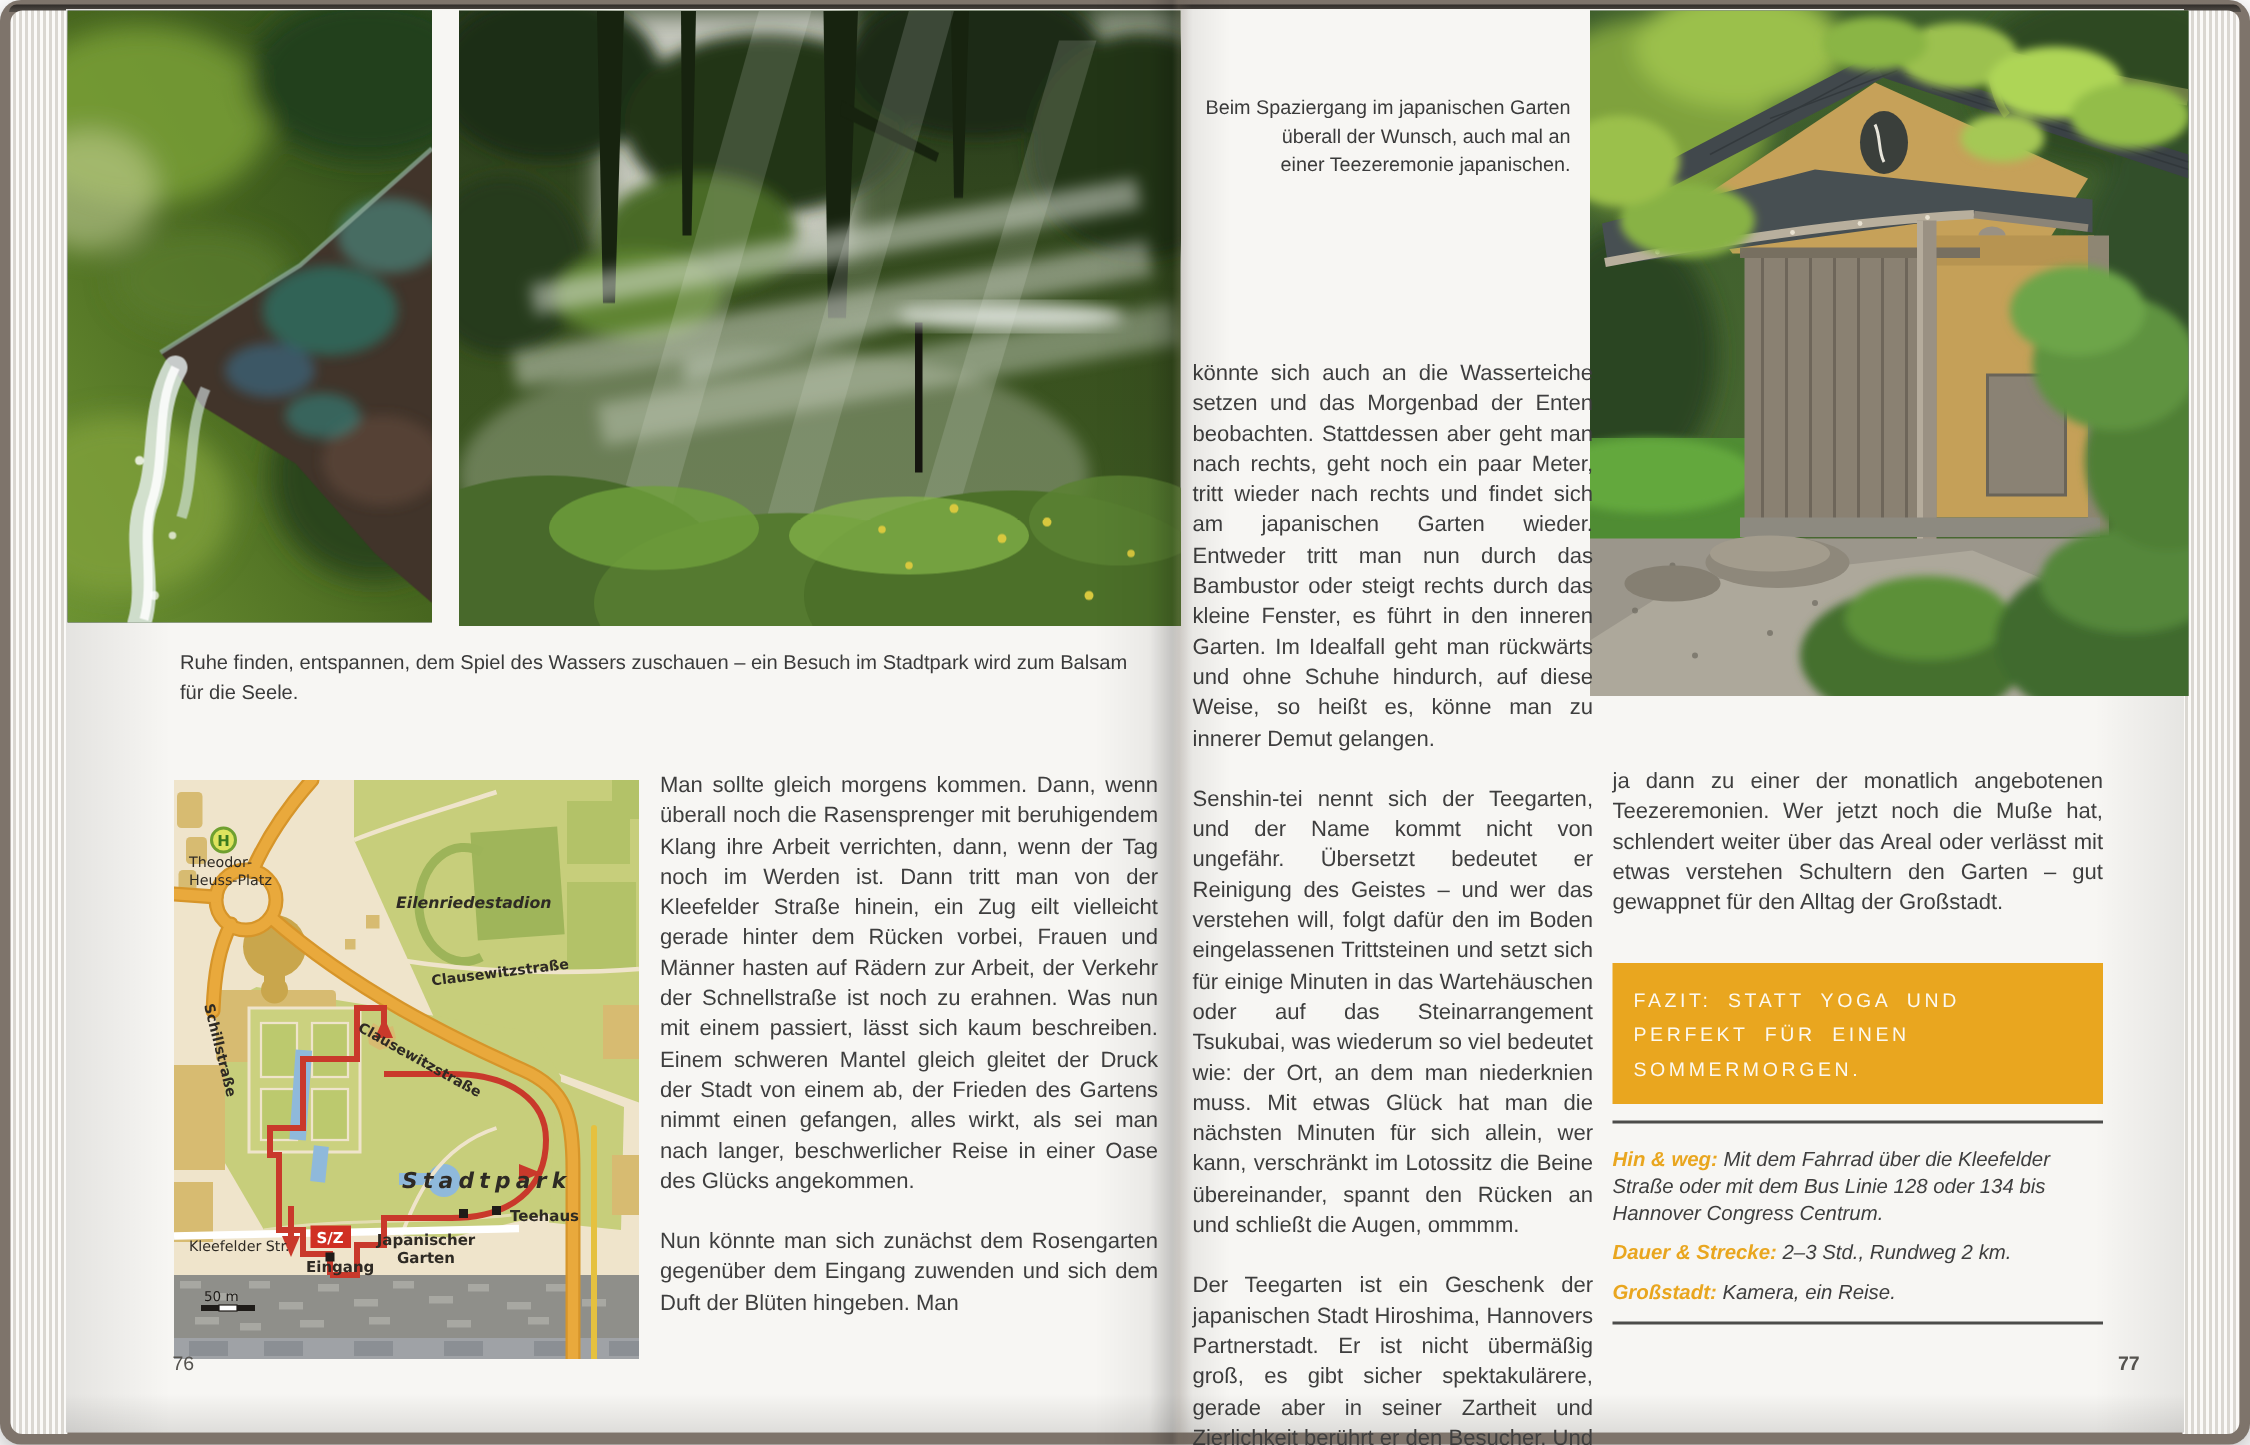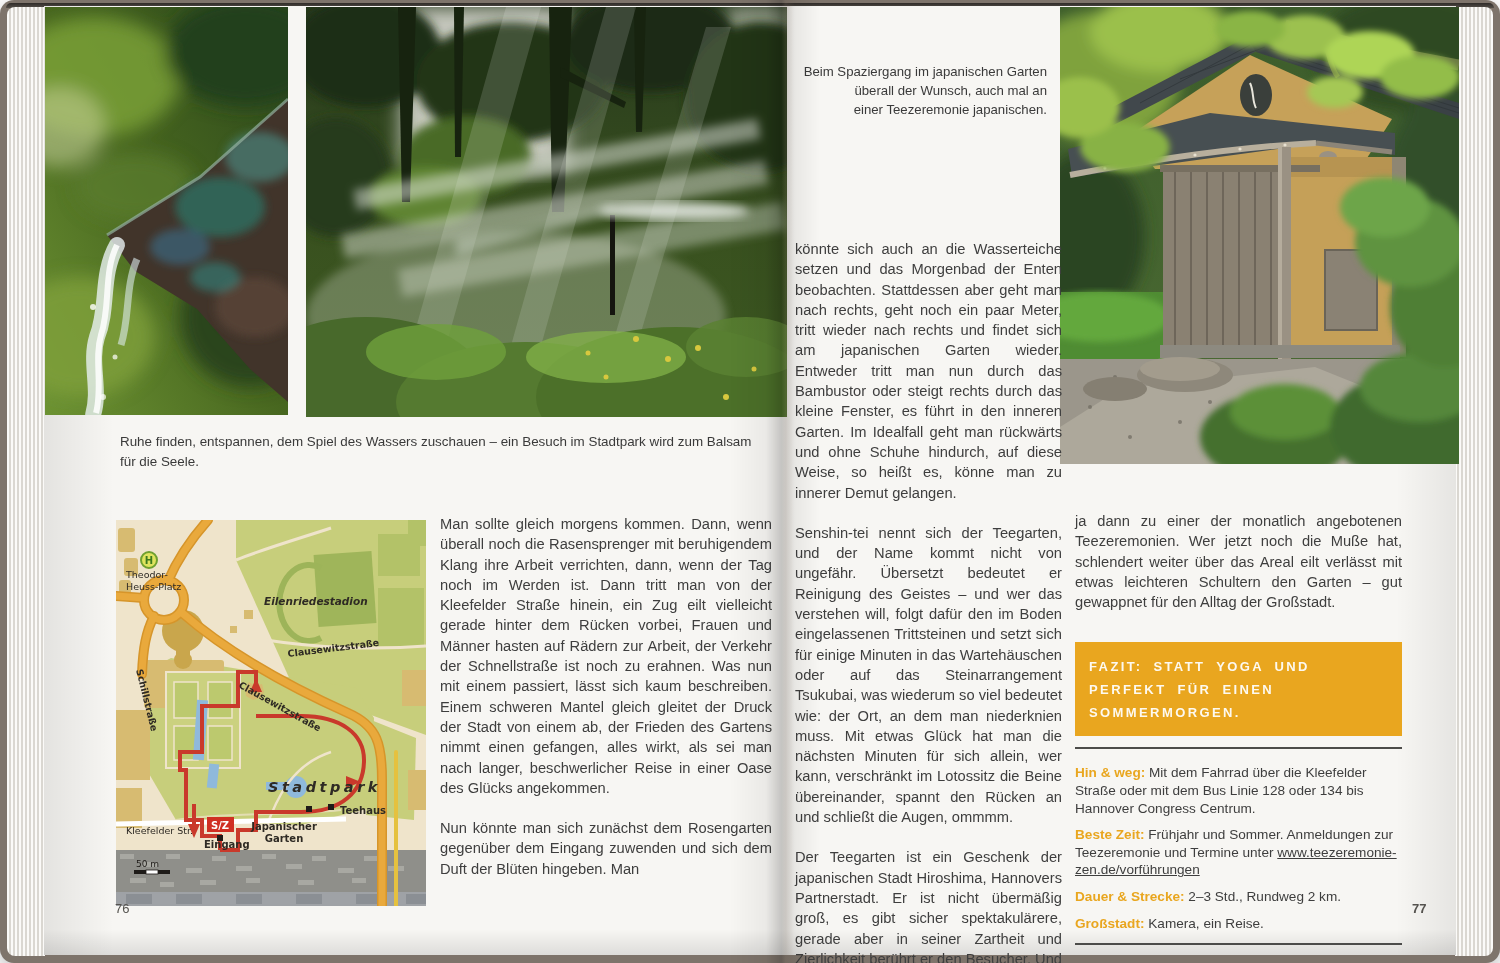--- a/index.html
+++ b/index.html
@@ -18,24 +18,24 @@
     background:linear-gradient(90deg,rgba(0,0,0,0) 0%,rgba(0,0,0,.05) 40%,rgba(0,0,0,.20) 57%,rgba(90,80,70,.28) 62%,rgba(0,0,0,.06) 72%,rgba(0,0,0,0) 100%);}
   
   .abs{position:absolute;}
   .photo{position:absolute;overflow:hidden;background:#2d4420;}
   .photo svg{display:block;width:100%;height:100%;}
   .caption{font-size:13.4px;line-height:19.5px;color:#3a3a3a;}
   .caption-right{text-align:right;font-size:13.2px;line-height:18.8px;color:#3a3a3a;}
   .bodytext p{margin:0 0 20px 0;font-size:14.7px;line-height:20.3px;text-align:justify;color:#3e3e3e;}
   .bodytext p:last-child{margin-bottom:0;}
   .pagenum{font-size:13px;color:#55534f;}
-  .fazit-box{margin-top:30px;background:#e9a61f;color:#fdf9f0;font-weight:bold;font-size:13px;
+  .fazit-box{margin-top:30px;background:#e9a61f;color:#fdf9f0;font-weight:normal;font-size:13px;
     letter-spacing:2.4px;word-spacing:5px;line-height:23px;padding:13px 14px 12px 14px;}
   .rule{border:none;border-top:2px solid #4c4c4a;margin:11px 0 0 0;}
-  .info-list{margin-top:15px;}
+  .info-list{margin-top:15px;font-style:italic;}
   .info-row{margin-top:9px;font-size:13.6px;line-height:17.6px;color:#3e3e3e;}
   .info-label{color:#e9a61f;font-weight:bold;}
   .info-link{text-decoration:underline;}
   .maplabel{fill:#2e2a24;font-family:"DejaVu Sans",sans-serif;}
   .mapitalic{font-style:italic;font-weight:bold;}
 </style>
 </head>
 <body>
 
 <div class="book">
@@ -454,27 +454,26 @@
   </div>
 
   <div class="abs bodytext" id="col1-paras" style="left:795px;top:239px;width:267px;">
       <p>könnte sich auch an die Wasserteiche setzen und das Morgenbad der Enten beobachten. Stattdessen aber geht man nach rechts, geht noch ein paar Meter, tritt wieder nach rechts und findet sich am japanischen Garten wieder. Entweder tritt man nun durch das Bambustor oder steigt rechts durch das kleine Fenster, es führt in den inneren Garten. Im Idealfall geht man rückwärts und ohne Schuhe hindurch, auf diese Weise, so heißt es, könne man zu innerer Demut gelangen.</p>
       <p>Senshin-tei nennt sich der Teegarten, und der Name kommt nicht von ungefähr. Übersetzt bedeutet er Reinigung des Geistes – und wer das verstehen will, folgt dafür den im Boden eingelassenen Trittsteinen und setzt sich für einige Minuten in das Wartehäuschen oder auf das Steinarrangement Tsukubai, was wiederum so viel bedeutet wie: der Ort, an dem man niederknien muss. Mit etwas Glück hat man die nächsten Minuten für sich allein, wer kann, verschränkt im Lotossitz die Beine übereinander, spannt den Rücken an und schließt die Augen, ommmm.</p>
       <p>Der Teegarten ist ein Geschenk der japanischen Stadt Hiroshima, Hannovers Partnerstadt. Er ist nicht übermäßig groß, es gibt sicher spektakulärere, gerade aber in seiner Zartheit und Zierlichkeit berührt er den Besucher. Und wer ihn verlässt, wird den Wunsch verspüren, wiederzukehren, vielleicht</p>
     </div>
 
   <div class="abs" style="left:1075px;top:511px;width:327px;">
     <div class="bodytext">
-        <p>ja dann zu einer der monatlich angebotenen Teezeremonien. Wer jetzt noch die Muße hat, schlendert weiter über das Areal eilt verlässt mit etwas leichteren Schultern den Garten – gut gewappnet für den Alltag der Großstadt.</p>
+        <p>ja dann zu einer der monatlich angebotenen Teezeremonien. Wer jetzt noch die Muße hat, schlendert weiter über das Areal oder verlässt mit etwas verstehen Schultern den Garten – gut gewappnet für den Alltag der Großstadt.</p>
       </div>
     <div class="fazit-box">FAZIT: STATT YOGA UND PERFEKT FÜR EINEN SOMMERMORGEN.</div>
     <hr class="rule">
     <div class="info-list" id="info-list">
         <div class="info-row"><span class="info-label">Hin &amp; weg: </span><span>Mit dem Fahrrad über die Kleefelder Straße oder mit dem Bus Linie 128 oder 134 bis Hannover Congress Centrum.</span></div>
-        <div class="info-row"><span class="info-label">Beste Zeit: </span><span>Frühjahr und Sommer. Anmeldungen zur Teezeremonie und Termine unter </span><span class="info-link">www.teezeremonie-zen.de/vorführungen</span></div>
         <div class="info-row"><span class="info-label">Dauer &amp; Strecke: </span><span>2–3 Std., Rundweg 2 km.</span></div>
         <div class="info-row"><span class="info-label">Großstadt: </span><span>Kamera, ein Reise.</span></div>
       </div>
     <hr class="rule">
   </div>
 
   <div class="abs pagenum" style="left:1412px;top:901px;font-weight:bold;">77</div>
 
   <div class="gutter"></div>
 </div>

